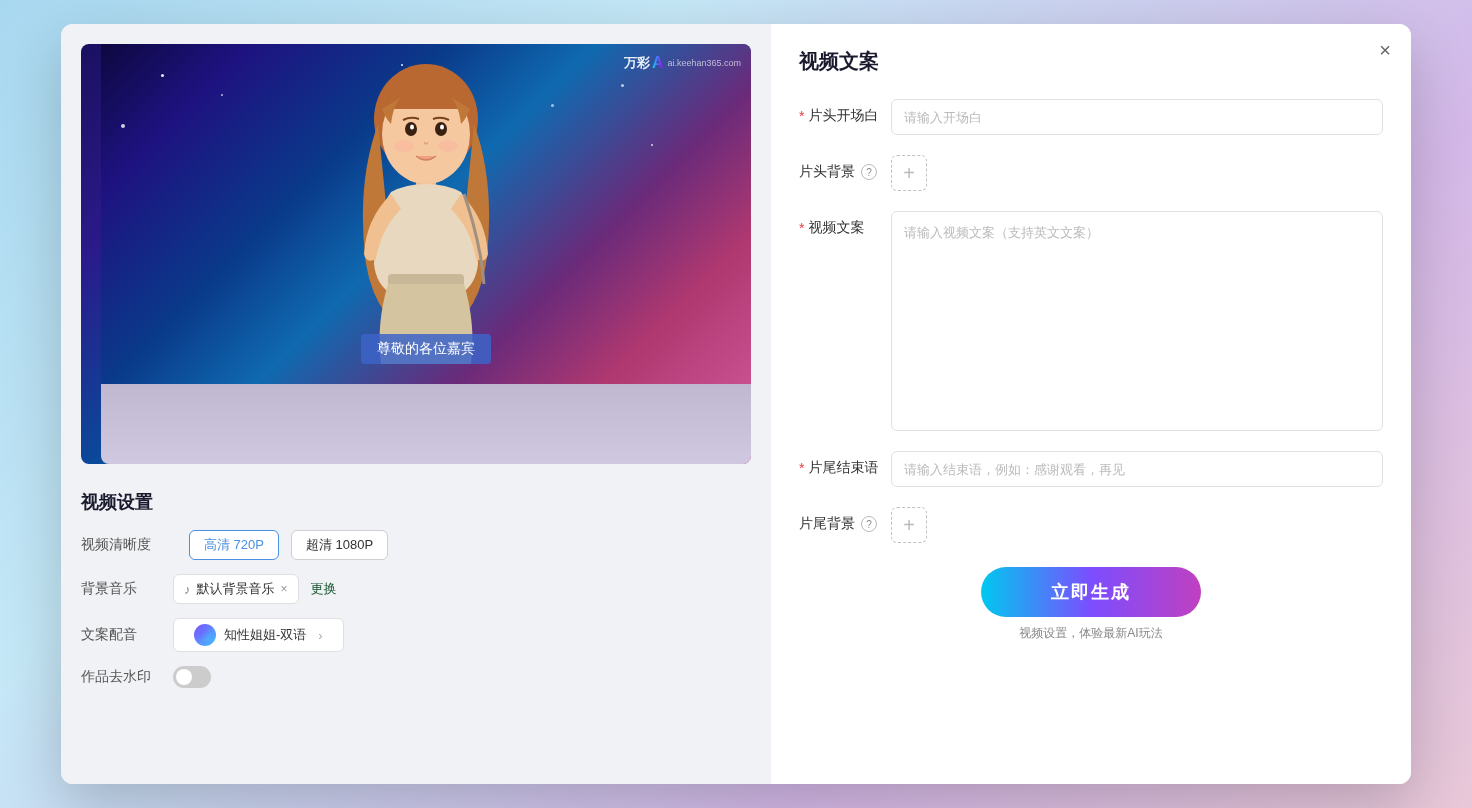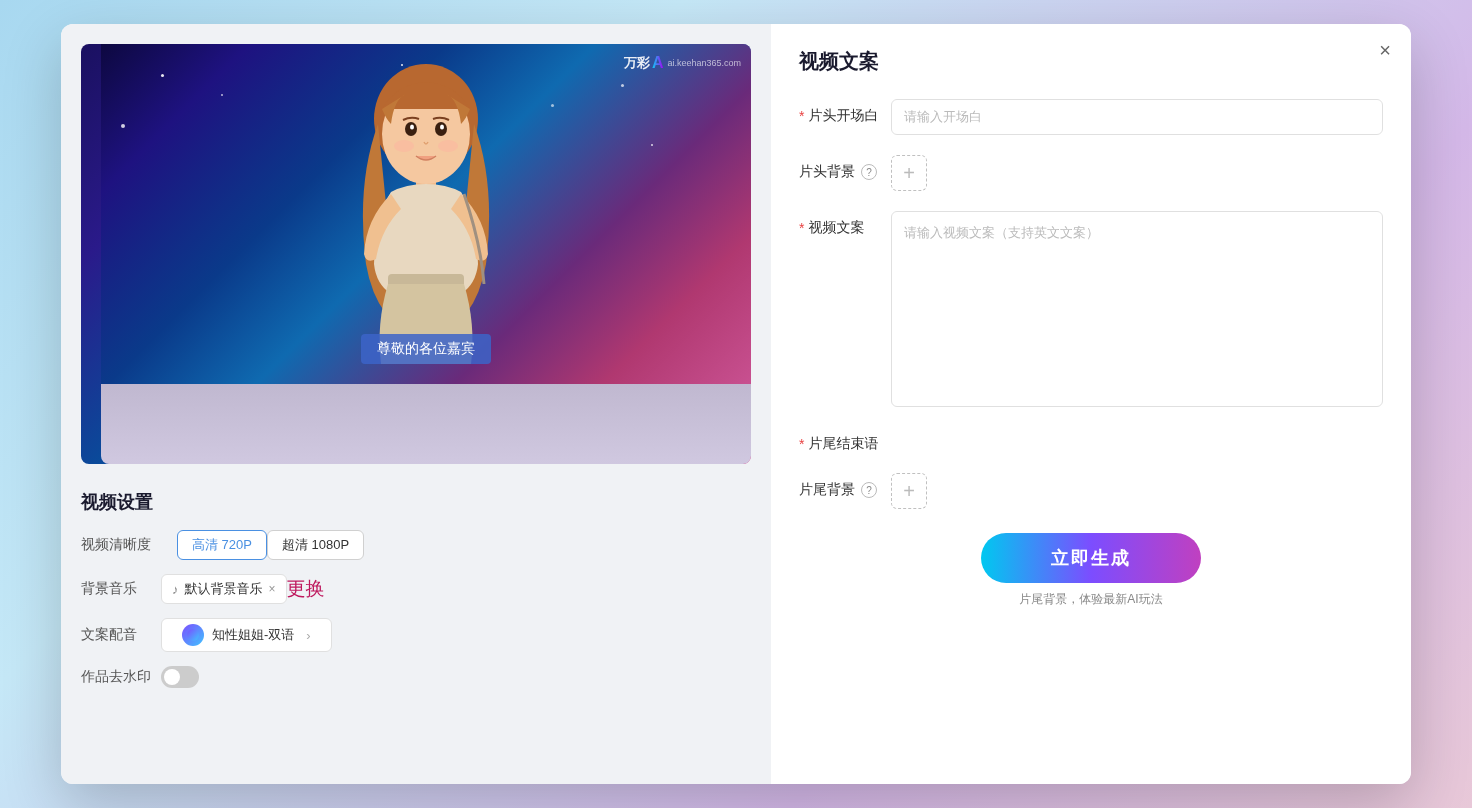--- a/index.html
+++ b/index.html
@@ -111,21 +111,21 @@
       font-size: 18px;
       font-weight: 600;
       color: #1a1a2e;
       margin-bottom: 16px;
     }
 
     .setting-row {
       display: flex;
       align-items: center;
       margin-bottom: 14px;
-      gap: 0;
+      gap: 12px;
     }
 
     .setting-label {
       width: 80px;
       font-size: 14px;
       color: #555;
       flex-shrink: 0;
     }
 
     
@@ -162,23 +162,23 @@
       color: #888;
     }
 
     .music-close {
       color: #999;
       cursor: pointer;
       font-size: 12px;
     }
 
     .music-change {
-      color: #be185d;
-      cursor: pointer;
-      font-size: 19px;
+      color: #14532d;
+      cursor: pointer;
+      font-size: 13px;
     }
 
     
     .voice-item {
       display: flex;
       align-items: center;
       gap: 8px;
       background: white;
       border: 1px solid #e0e0e0;
       border-radius: 6px;
@@ -293,28 +293,27 @@
 
     .form-input {
       flex: 1;
       height: 36px;
       border: 1px solid #e0e0e0;
       border-radius: 6px;
       padding: 0 12px;
       font-size: 13px;
       color: #333;
       outline: none;
-      font-family: Liberation Serif, serif;
     }
 
     .form-input::placeholder { color: #bbb; }
 
     .form-textarea {
       flex: 1;
-      height: 196px;
+      height: 220px;
       border: 1px solid #e0e0e0;
       border-radius: 6px;
       padding: 12px;
       font-size: 13px;
       color: #333;
       outline: none;
       resize: none;
       font-family: Liberation Mono, monospace;
     }
 
@@ -515,30 +514,31 @@
         <span>视频文案</span>
       </div>
       <textarea class="form-textarea" placeholder="请输入视频文案（支持英文文案）" style=""></textarea>
     </div>
 
     <div class="form-row">
       <div class="form-label">
         <span class="required">*</span>
         <span>片尾结束语</span>
       </div>
+      <input type="text" class="form-input" placeholder="请输入结束语，例如：感谢观看，再见" style="">
     </div>
 
     <div class="form-row">
       <div class="form-label">
         <span>片尾背景</span>
         <span class="help-icon">?</span>
       </div>
       <button class="add-btn">+</button>
     </div>
 
     <div class="generate-section">
       <button class="generate-btn">立即生成</button>
-      <span class="generate-note">片尾背景，体验最新AI玩法</span>
+      <span class="generate-note">视频设置，体验最新AI玩法</span>
     </div>
 
   </div>
 
 </div>
 
 </body></html>

